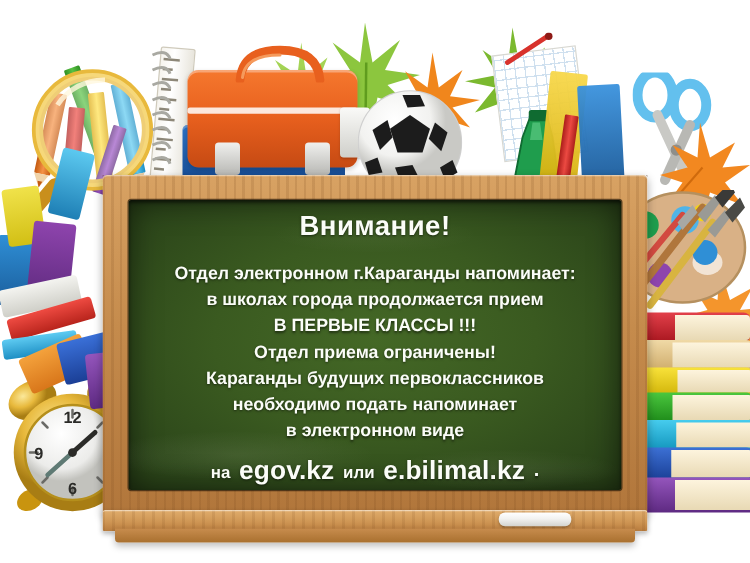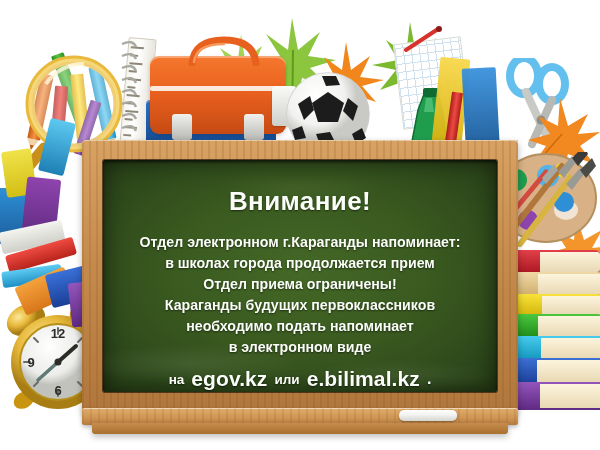--- a/index.html
+++ b/index.html
@@ -64,21 +64,21 @@
       radial-gradient(ellipse 34% 10% at 76% 93%,rgba(220,230,200,.085),rgba(0,0,0,0) 70%),
       radial-gradient(ellipse 30% 9% at 50% 12%,rgba(220,230,200,.05),rgba(0,0,0,0) 70%);
   }
 
   .board-text{
     position:relative;z-index:2;width:100%;height:100%;
     display:flex;flex-direction:column;align-items:center;
     color:#fbfdf8;text-align:center;
     text-shadow:0 1px 2px rgba(0,0,0,.55);
   }
-  .headline{font-size:26px;font-weight:bold;margin-top:26px;letter-spacing:.4px;}
+  .headline{font-size:22px;font-weight:bold;margin-top:8px;letter-spacing:.4px;}
   .lines{margin-top:15px;display:flex;flex-direction:column;align-items:center;gap:1px;}
   .ln{font-size:14.2px;font-weight:bold;line-height:20px;white-space:nowrap;}
   .urlline{margin-top:10px;display:flex;align-items:center;gap:7px;white-space:nowrap;}
   .small-w{font-size:13.5px;font-weight:bold;}
   .url{font-size:21px;font-weight:bold;letter-spacing:.1px;}
   .dot{font-size:16px;font-weight:bold;}
 
   
   .ledge-top{
     position:absolute;left:0;top:268px;width:436px;height:17px;border-radius:2px;
@@ -381,20 +381,21 @@
     <div class="frame"></div>
 
     <div class="board-inner">
       <div class="board-text">
 
         <div class="headline">Внимание!</div>
 
         <div class="lines">
           <div class="ln">Отдел электронном  г.Караганды напоминает:</div>
           <div class="ln">в школах  города продолжается прием</div>
+          <div class="ln">В ПЕРВЫЕ КЛАССЫ !!!</div>
           <div class="ln">Отдел приема ограничены!</div>
           <div class="ln">Караганды  будущих первоклассников</div>
           <div class="ln">необходимо подать напоминает</div>
           <div class="ln">в электронном виде</div>
         </div>
 
         <div class="urlline">
           <span class="small-w">на</span>
           <span class="url">egov.kz</span>
           <span class="small-w">или</span>

